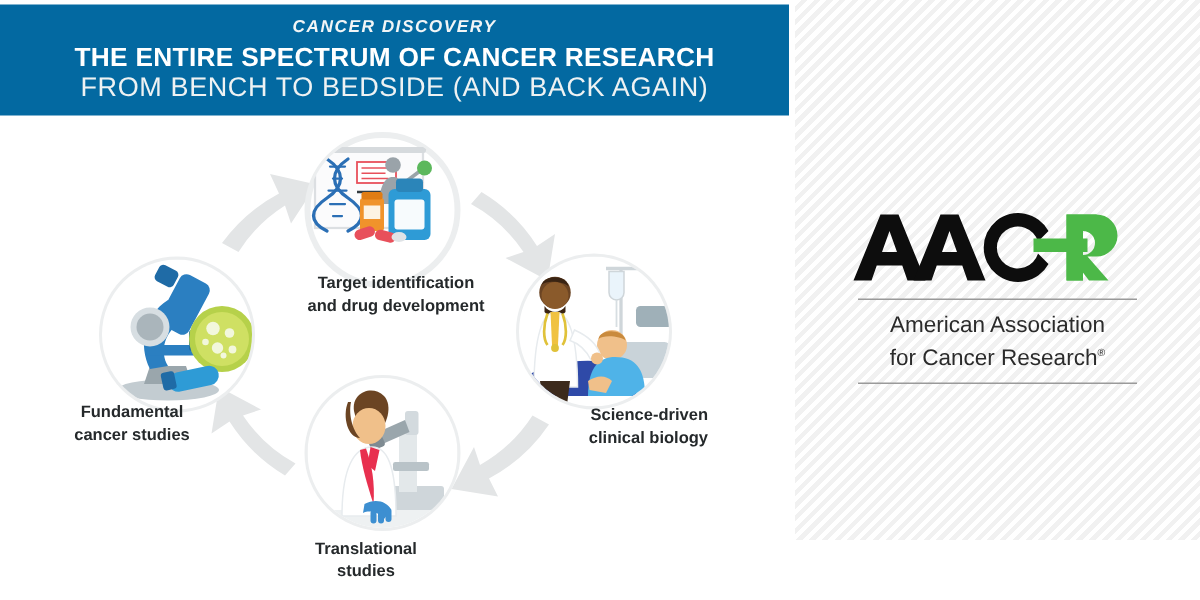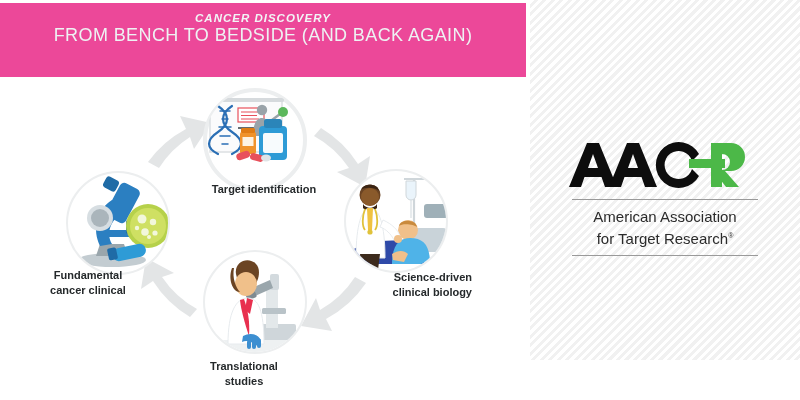--- a/index.html
+++ b/index.html
@@ -27,21 +27,21 @@
     left: 0; top: 0;
     width: 530px; height: 400px;
     background: #ffffff;
   }
 
   #header-band {
     position: absolute;
     left: 0; top: 3px;
     width: 526px;
     height: 74px;
-    background: #ec4899;
+    background: #0369a1;
     color: #ffffff;
     text-align: center;
     box-sizing: border-box;
     padding-top: 8px;
   }
   #header-eyebrow {
     font-size: 11.5px;
     font-style: italic;
     font-weight: bold;
     letter-spacing: 1.0px;
@@ -139,20 +139,21 @@
 </style>
 </head>
 <body>
 
 <div id="page">
 
   <div id="left-panel">
 
     <div id="header-band">
       <div id="header-eyebrow">CANCER DISCOVERY</div>
+      <div id="header-title">THE ENTIRE SPECTRUM OF CANCER RESEARCH</div>
       <div id="header-sub">FROM BENCH TO BEDSIDE (AND BACK AGAIN)</div>
     </div>
 
     <div id="cycle">
 
       <svg id="cycle-svg" width="530" height="322" viewBox="0 0 530 322">
         <defs>
           <clipPath id="clipTop">
               <circle cx="255" cy="62" r="50"></circle>
             </clipPath>
@@ -327,35 +328,36 @@
             </g>
 
             <rect x="112" y="168" width="34" height="13" rx="6.5" fill="#2e9bd6" transform="rotate(-12 129 174)"></rect>
             <rect x="108" y="170" width="9" height="12" rx="2" fill="#1f6ba6" transform="rotate(-12 112 176)"></rect>
           </g>
         </g>
       </svg>
 
       <div class="node-label" id="label-target">
         <span>Target identification</span><br>
+        <span>and drug development</span>
       </div>
 
       <div class="node-label" id="label-clinical">
         <span>Science-driven</span><br>
         <span>clinical biology</span>
       </div>
 
       <div class="node-label" id="label-translational">
         <span>Translational</span><br>
         <span>studies</span>
       </div>
 
       <div class="node-label" id="label-fundamental">
         <span>Fundamental</span><br>
-        <span>cancer clinical</span>
+        <span>cancer studies</span>
       </div>
 
     </div>
   </div>
 
   <div id="right-panel">
     <div id="logo-block">
 
       <svg id="logo-mark" viewBox="0 0 200 52">
 
@@ -372,20 +374,20 @@
         <rect x="146" y="4" width="20" height="11" fill="#4cb848"></rect>
         <rect x="146" y="15" width="11" height="33" fill="#4cb848"></rect>
 
         <rect x="124" y="20" width="36" height="9" fill="#4cb848"></rect>
       </svg>
 
       <div class="logo-rule" id="logo-rule-top"></div>
 
       <div id="logo-tagline">
         <span>American Association</span><br>
-        <span>for Target Research</span><span id="logo-tm">®</span>
+        <span>for Cancer Research</span><span id="logo-tm">®</span>
       </div>
 
       <div class="logo-rule" id="logo-rule-bottom"></div>
     </div>
   </div>
 
 </div>
 
 </body></html>

